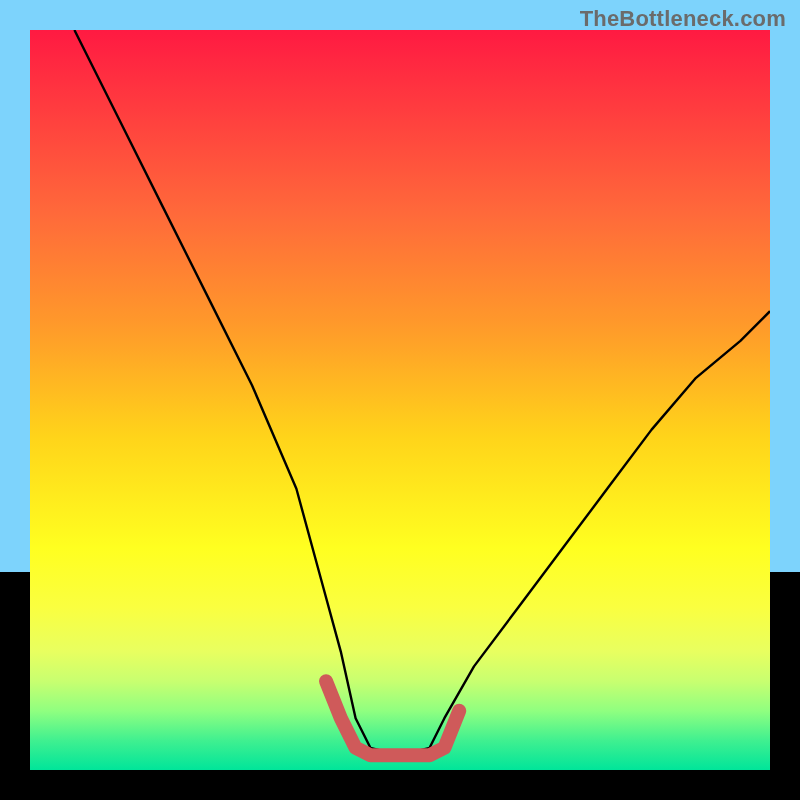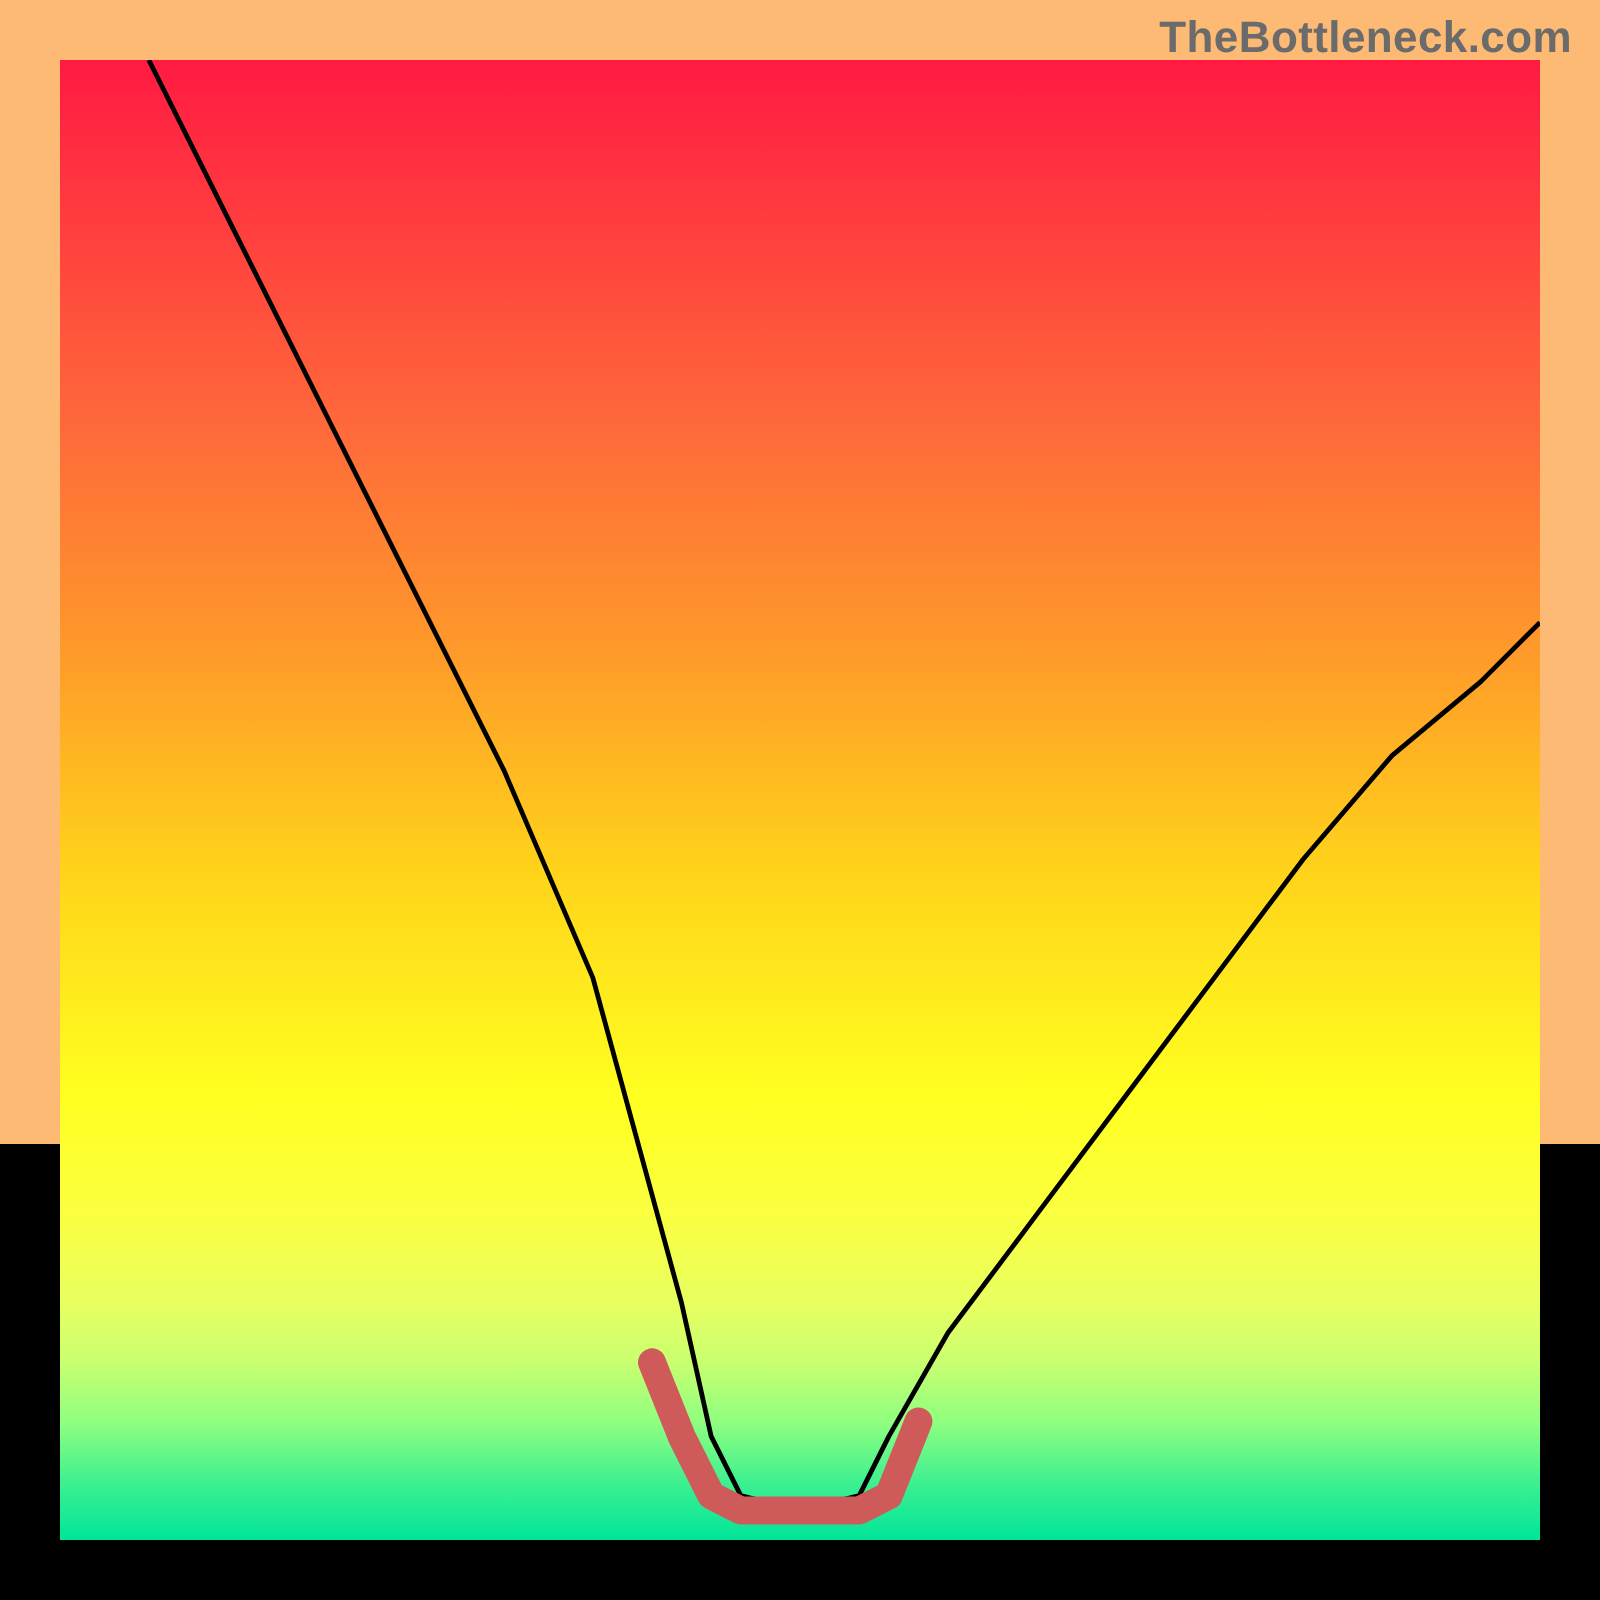--- a/index.html
+++ b/index.html
@@ -9,21 +9,21 @@
     height: 800px;
     background: #000;
     overflow: hidden;
   }
   .frame {
     position: absolute;
     left: 0;
     top: 0;
     width: 800px;
     height: 572px;
-    background: #fdba74;
+    background: #7dd3fc;
     text-align: center;
   }
   .plot {
     position: absolute;
     left: 30px;
     top: 30px;
     width: 740px;
     height: 740px;
     background: linear-gradient(to bottom,
       #ff1a42 0%,

